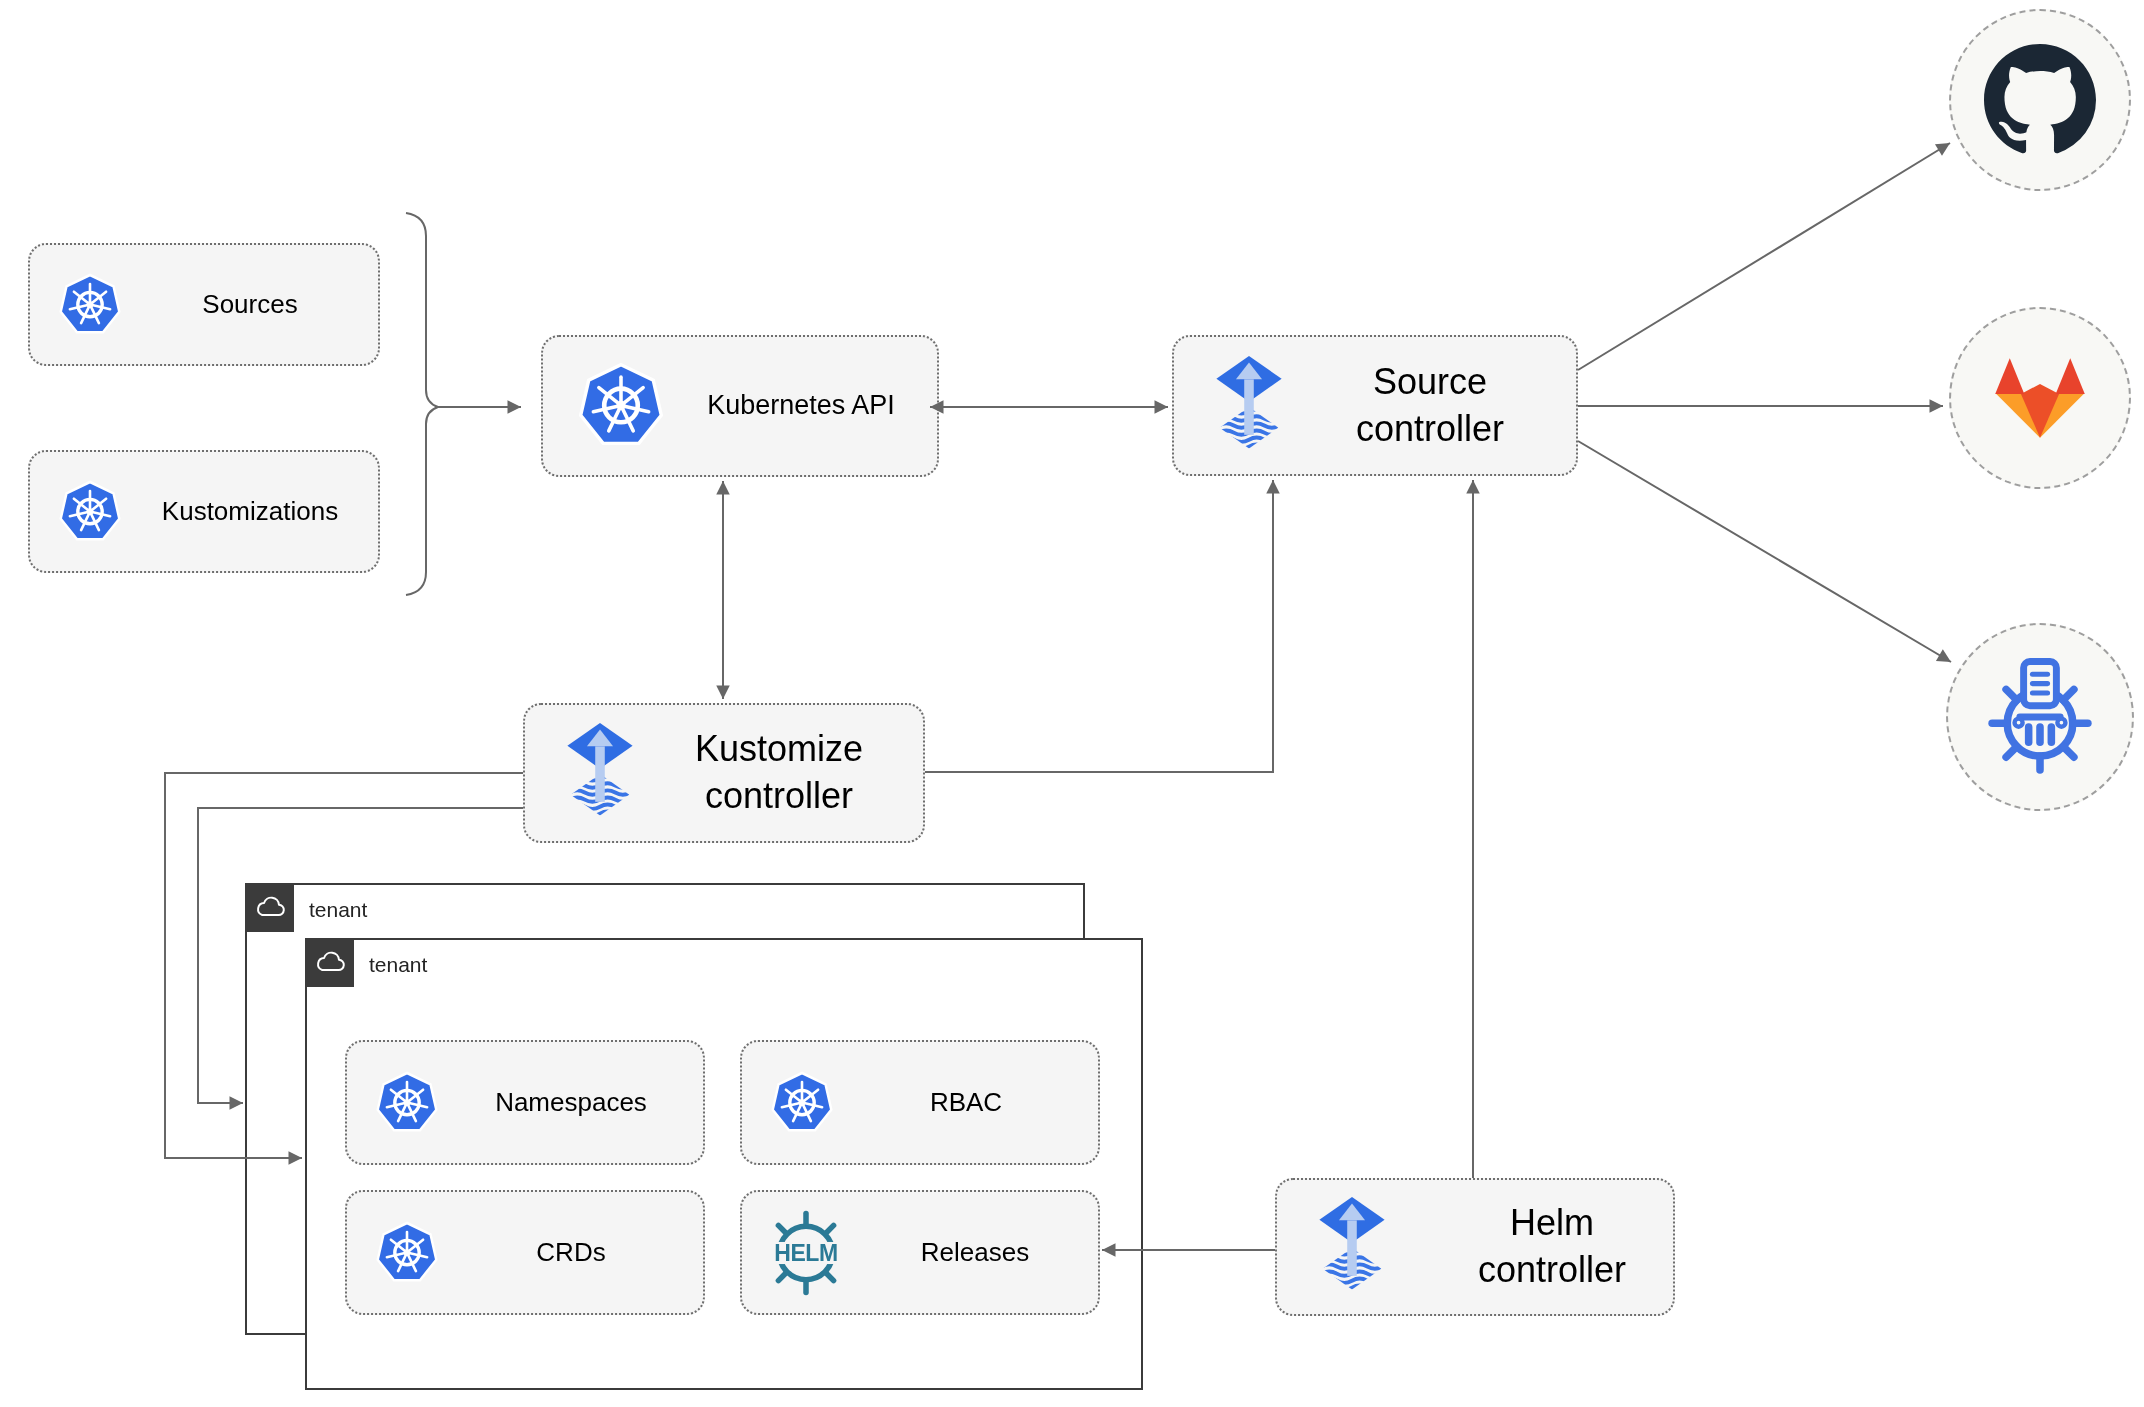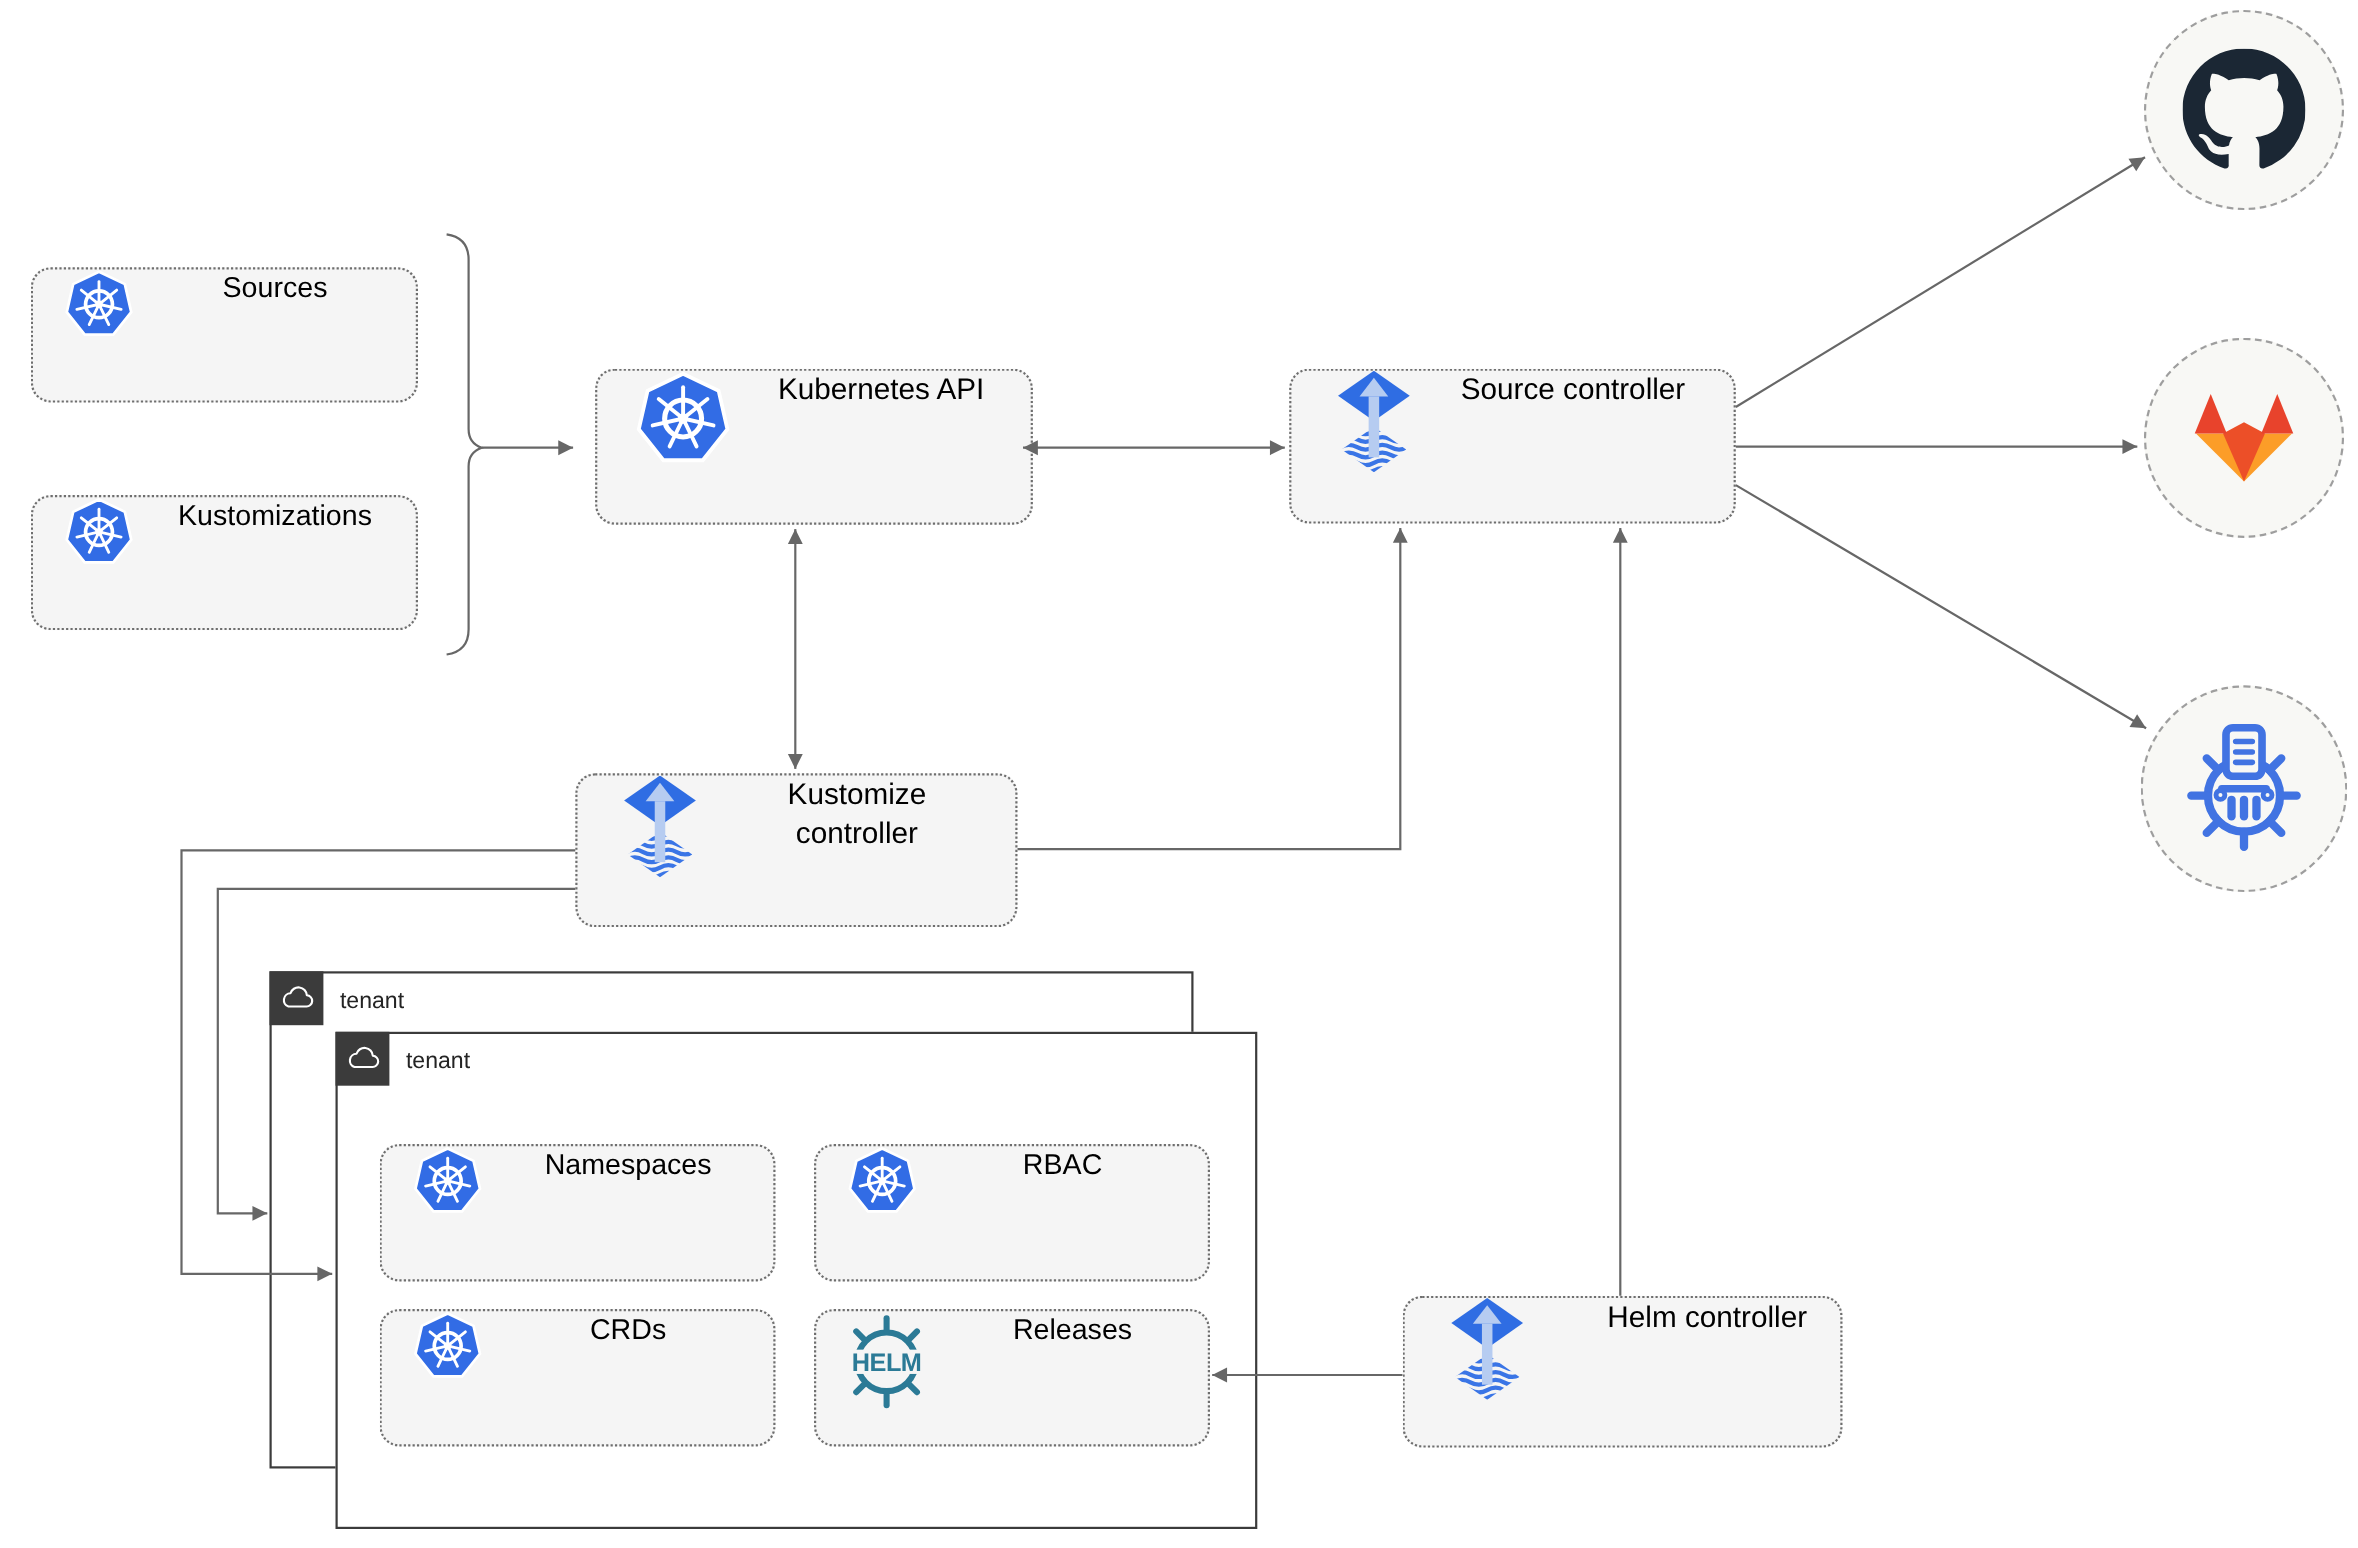--- a/index.html
+++ b/index.html
@@ -1,22 +1,22 @@
 <!DOCTYPE html>
 <html><head>
 <meta charset="utf-8">
 <style>
   html,body{margin:0;padding:0;background:#ffffff;}
   .canvas{position:relative;width:2144px;height:1407px;background:#ffffff;
           font-family:"Liberation Sans",sans-serif;overflow:hidden;}
   .node{position:absolute;background:#F5F5F5;border:2px dotted #6E6E6E;border-radius:18px;
-        display:flex;align-items:flex-start;box-sizing:border-box;z-index:3;}
+        display:flex;align-items:center;box-sizing:border-box;z-index:3;}
   .node .lbl{flex:1;text-align:center;font-size:26px;color:#000;line-height:1.3;}
   .node .lbl .lblw{display:inline-block;}
-  .ctrl .lbl{font-size:27px;}
+  .ctrl .lbl{font-size:36px;}
   .ctrl .lbl .lblw{max-width:215px;}
   .api .lbl{font-size:27px;}
   .icon{flex:0 0 auto;display:block;}
   .circle{position:absolute;background:#F8F8F5;border:2px dashed #9E9E9E;border-radius:50%;
           display:flex;align-items:center;justify-content:center;box-sizing:border-box;z-index:3;}
   .tenant{position:absolute;background:#ffffff;border:2px solid #3B3B3B;box-sizing:border-box;}
   .tenant .tab{position:absolute;top:-2px;left:-2px;width:49px;height:49px;background:#3B3B3B;
                display:flex;align-items:center;justify-content:center;}
   .tenant .tname{position:absolute;left:62px;top:13px;font-size:21px;color:#242424;}
   #edges{position:absolute;left:0;top:0;z-index:10;pointer-events:none;}

